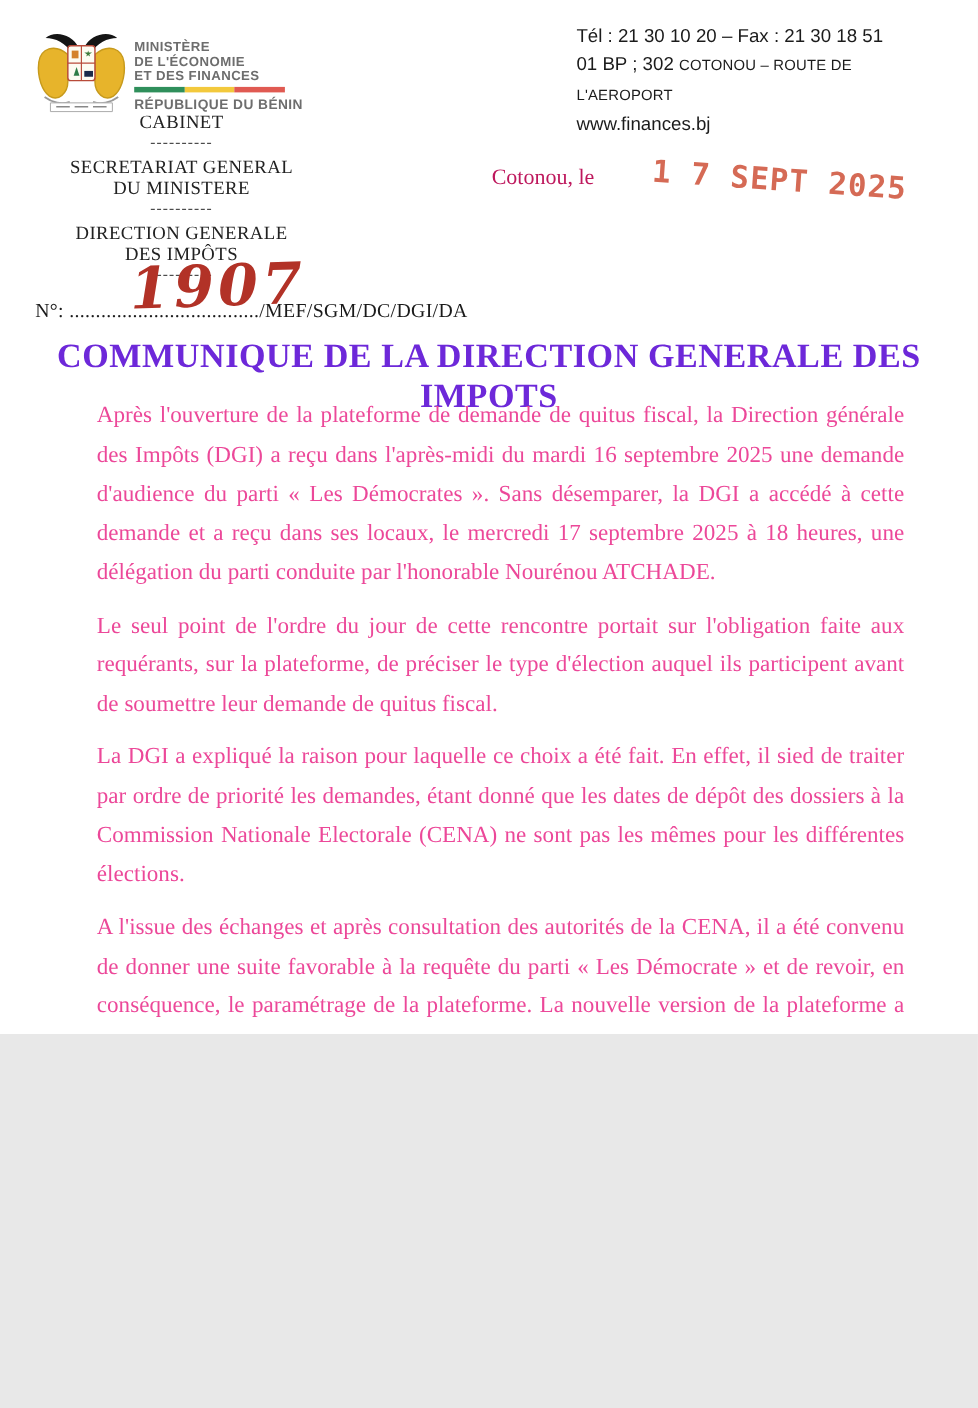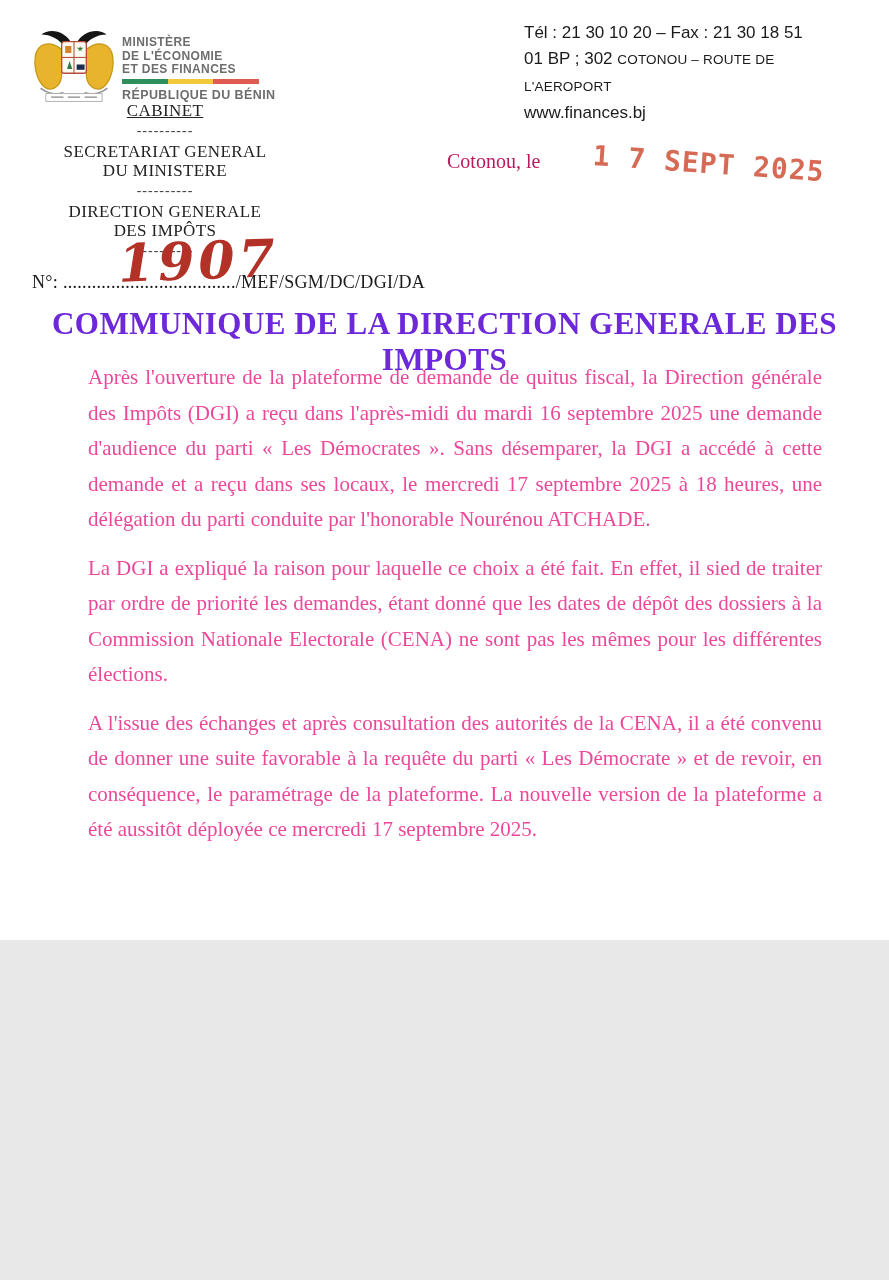--- a/index.html
+++ b/index.html
@@ -28,21 +28,21 @@
     position:absolute;left:122px;top:88px;
     font-family:"Liberation Sans", sans-serif;
     font-size:12.5px;letter-spacing:.4px;color:#6d6d6d;font-weight:600;
   }
   .org-col{
     position:absolute;left:40px;top:101px;width:250px;
     text-align:center;color:#222;
   }
   .org-col .unit{font-size:17px;line-height:19.5px;letter-spacing:.4px;}
   .org-col .dash{font-size:14px;line-height:14px;letter-spacing:1px;color:#444;margin:3px 0 4px;}
-  .org-col .u1{margin-bottom:2px;text-decoration:underline;}
+  .org-col .u1{margin-bottom:2px;}
   
   .contact{
     position:absolute;left:524px;top:20px;width:340px;
     font-family:"Liberation Sans", sans-serif;
     font-size:17px;line-height:26px;color:#1b1b1b;
   }
   .contact .caps{font-size:13.5px;letter-spacing:.2px;}
   
   .place{position:absolute;left:447px;top:150px;font-size:20px;color:#be185d;}
   .date-stamp{
@@ -152,20 +152,21 @@
   <div class="place">Cotonou, le</div>
   <div class="date-stamp">1 7 SEPT 2025</div>
 
   <div class="ref"><span>N°: </span><span>....................................</span><span>/MEF/SGM/DC/DGI/DA</span></div>
   <div class="hand-number">1907</div>
 
   <div class="doc-title">COMMUNIQUE DE LA DIRECTION GENERALE DES IMPOTS</div>
 
   <div class="body-text">
     <p>Après l'ouverture de la plateforme de demande de quitus fiscal, la Direction générale des Impôts (DGI) a reçu dans l'après-midi du mardi 16 septembre 2025 une demande d'audience du parti « Les Démocrates ». Sans désemparer, la DGI a accédé à cette demande et a reçu dans ses locaux, le mercredi 17 septembre 2025 à 18 heures, une délégation du parti conduite par l'honorable Nourénou ATCHADE.</p>
+    <p>Le seul point de l'ordre du jour de cette rencontre portait sur l'obligation faite aux requérants, sur la plateforme, de préciser le type d'élection auquel ils participent avant de soumettre leur demande de quitus fiscal.</p>
     <p>La DGI a expliqué la raison pour laquelle ce choix a été fait. En effet, il sied de traiter par ordre de priorité les demandes, étant donné que les dates de dépôt des dossiers à la Commission Nationale Electorale (CENA) ne sont pas les mêmes pour les différentes élections.</p>
     <p>A l'issue des échanges et après consultation des autorités de la CENA, il a été convenu de donner une suite favorable à la requête du parti « Les Démocrate » et de revoir, en conséquence, le paramétrage de la plateforme. La nouvelle version de la plateforme a été aussitôt déployée ce mercredi 17 septembre 2025.</p>
   </div>
 
   <div class="sig-title">Le Directeur Général des Impôts,</div>
 
   <svg class="stamp" viewBox="0 0 100 100">
     <defs>
       <path id="ringPath" d="M50,13 a37,37 0 1,1 -0.02,0"></path>
     </defs>

